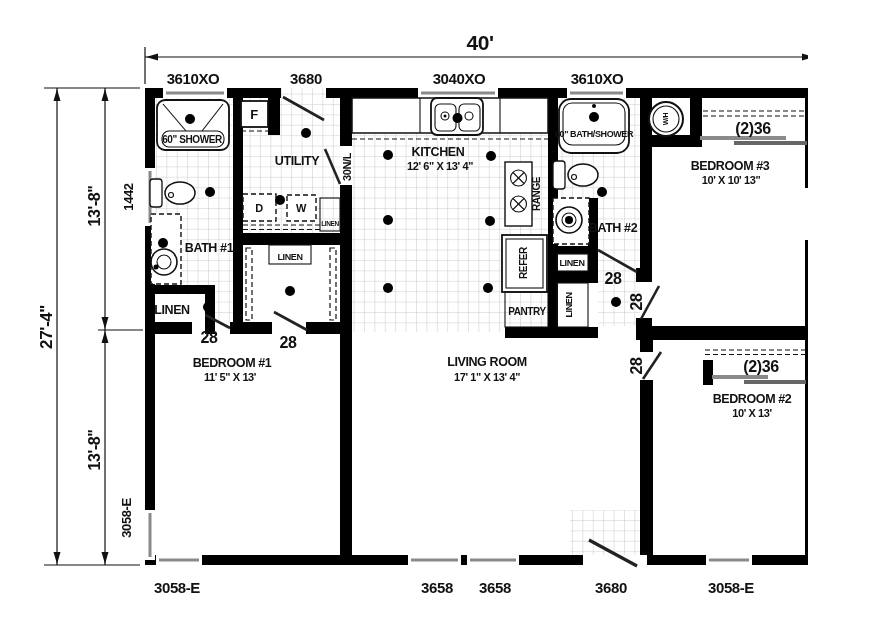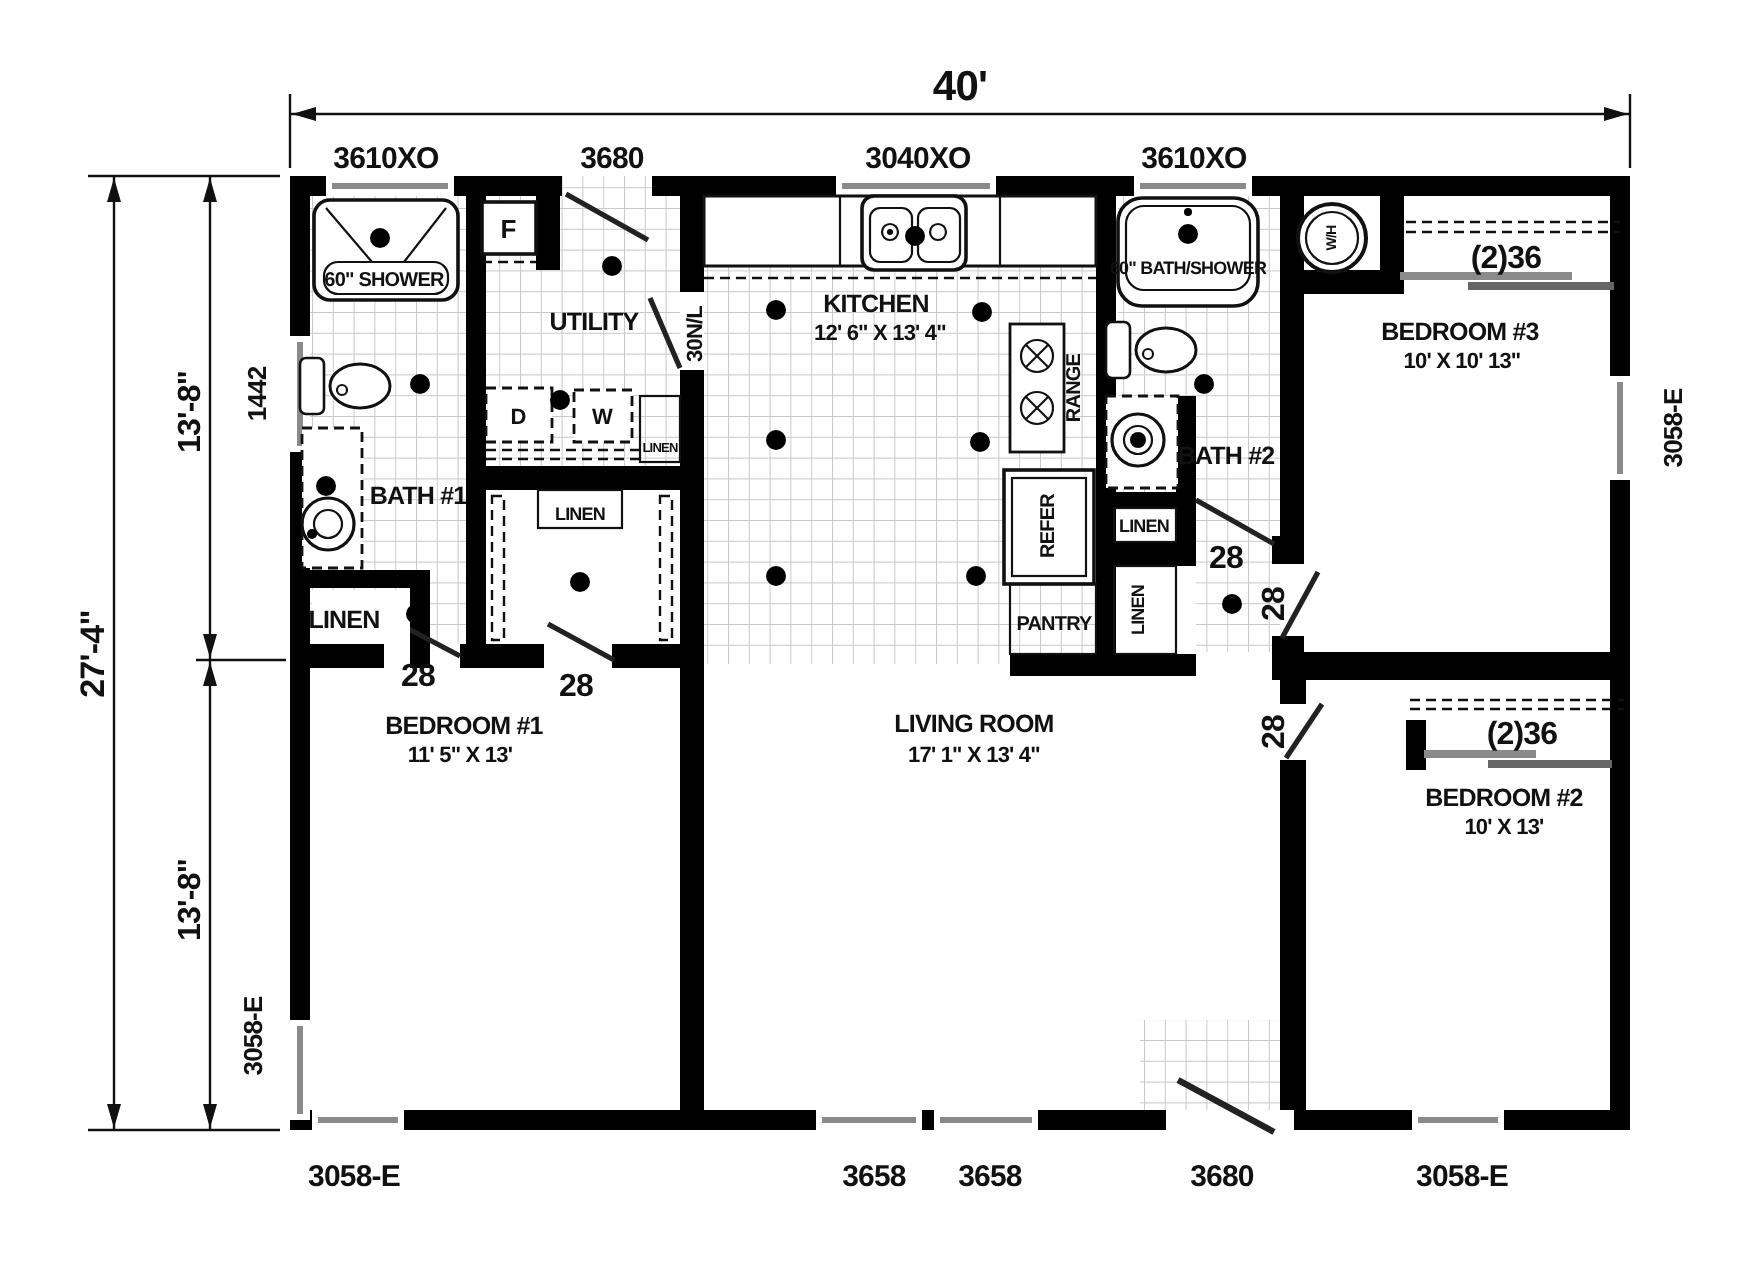--- a/index.html
+++ b/index.html
@@ -1,16 +1,16 @@
 <!DOCTYPE html>
 <html><head>
 <meta charset="utf-8">
 <style>
   html,body{margin:0;padding:0;background:#fff;}
-  .stage{position:relative;width:880px;height:634px;background:#ffffff;overflow:hidden;}
+  .stage{position:relative;width:808px;height:634px;background:#ffffff;overflow:hidden;}
   svg{display:block;}
   .t{font-family:"Liberation Sans","DejaVu Sans",sans-serif;font-weight:bold;fill:#111;letter-spacing:-0.4px;}
   .t20{font-size:21px;} .t17{font-size:17px;} .t16{font-size:16px;} .t15{font-size:15px;}
   .t13{font-size:13px;} .t12{font-size:12.5px;} .t11{font-size:11px;} .t10{font-size:10px;}
   .t9{font-size:9px;} .t7{font-size:7px;} .t6{font-size:6.5px;}
   .wall{fill:#000;}
   .thin{stroke:#111;stroke-width:1.2;fill:none;}
   .fx{stroke:#111;stroke-width:1.8;fill:#fff;}
   .fx1{stroke:#111;stroke-width:1.1;fill:none;}
   .dash{stroke:#111;stroke-width:1.2;fill:none;stroke-dasharray:5 3;}

